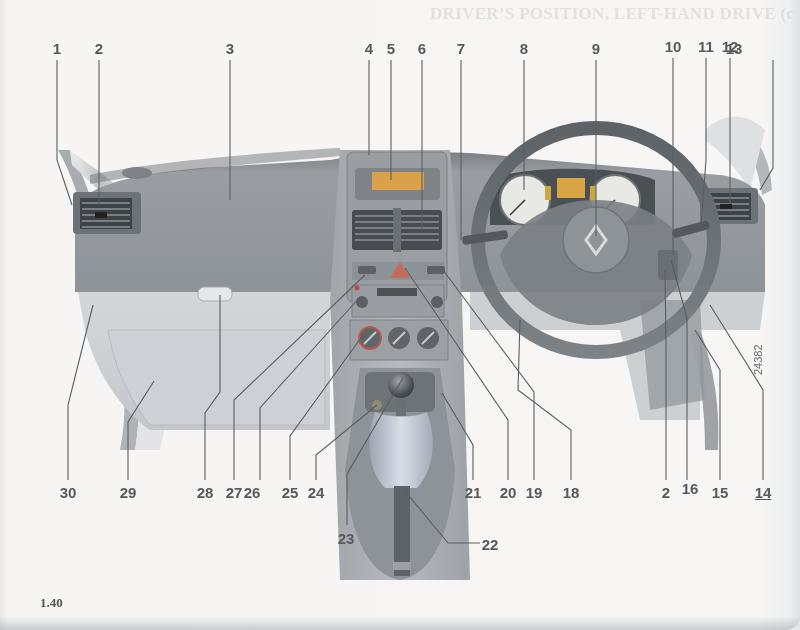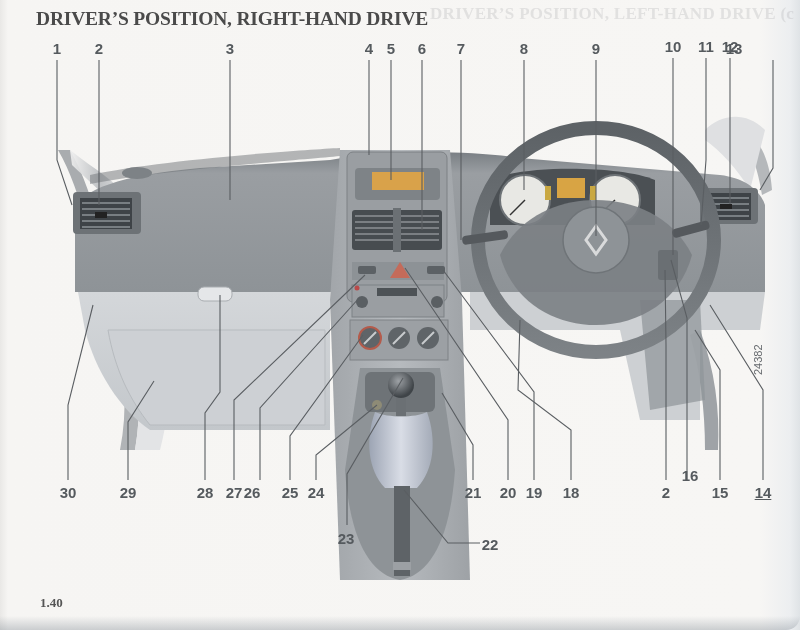--- a/index.html
+++ b/index.html
@@ -41,21 +41,20 @@
     position:absolute; left:752px; top:375px;
     font-family:"Liberation Sans", sans-serif; font-size:11px; color:#666a6e;
     transform:rotate(-90deg); transform-origin:left top; white-space:nowrap;
   }
 </style>
 </head>
 <body>
 
 <div class="page">
   <div class="bleed">DRIVER’S POSITION, LEFT-HAND DRIVE (c</div>
-  <div class="page-title">DRIVER’S POSITION, RIGHT-HAND DRIVE</div>
 
   <svg class="diagram" viewBox="0 0 800 630" xmlns="http://www.w3.org/2000/svg">
     <defs>
       <linearGradient id="pillarL" x1="0" y1="0" x2="1" y2="0">
         <stop offset="0" stop-color="#f0f0f0"></stop>
           <stop offset="0.5" stop-color="#b9bcbf"></stop>
           <stop offset="1" stop-color="#e4e5e6"></stop>
       </linearGradient>
       <linearGradient id="dashTop" x1="0" y1="0" x2="0" y2="1">
         <stop offset="0" stop-color="#7a7f84"></stop>
@@ -244,21 +243,21 @@
       <div class="callout-num" style="left: 422px; top: 40px;">6</div>
       <div class="callout-num" style="left: 461px; top: 40px;">7</div>
       <div class="callout-num" style="left: 524px; top: 40px;">8</div>
       <div class="callout-num" style="left: 596px; top: 40px;">9</div>
       <div class="callout-num" style="left: 673px; top: 38px;">10</div>
       <div class="callout-num" style="left: 706px; top: 38px;">11</div>
       <div class="callout-num" style="left: 730px; top: 38px;">12</div>
       <div class="callout-num" style="left: 734px; top: 40px;">13</div>
       <div class="callout-num" style="left: 763px; top: 484px; text-decoration: underline;">14</div>
       <div class="callout-num" style="left: 720px; top: 484px;">15</div>
-      <div class="callout-num" style="left: 690px; top: 467px; text-align: right;">16</div>
+      <div class="callout-num" style="left: 690px; top: 480px; text-align: right;">16</div>
       <div class="callout-num" style="left: 666px; top: 484px;">2</div>
       <div class="callout-num" style="left: 571px; top: 484px;">18</div>
       <div class="callout-num" style="left: 534px; top: 484px;">19</div>
       <div class="callout-num" style="left: 508px; top: 484px;">20</div>
       <div class="callout-num" style="left: 473px; top: 484px;">21</div>
       <div class="callout-num" style="left: 490px; top: 536px;">22</div>
       <div class="callout-num" style="left: 346px; top: 530px;">23</div>
       <div class="callout-num" style="left: 316px; top: 484px;">24</div>
       <div class="callout-num" style="left: 290px; top: 484px;">25</div>
       <div class="callout-num" style="left: 252px; top: 484px;">26</div>

